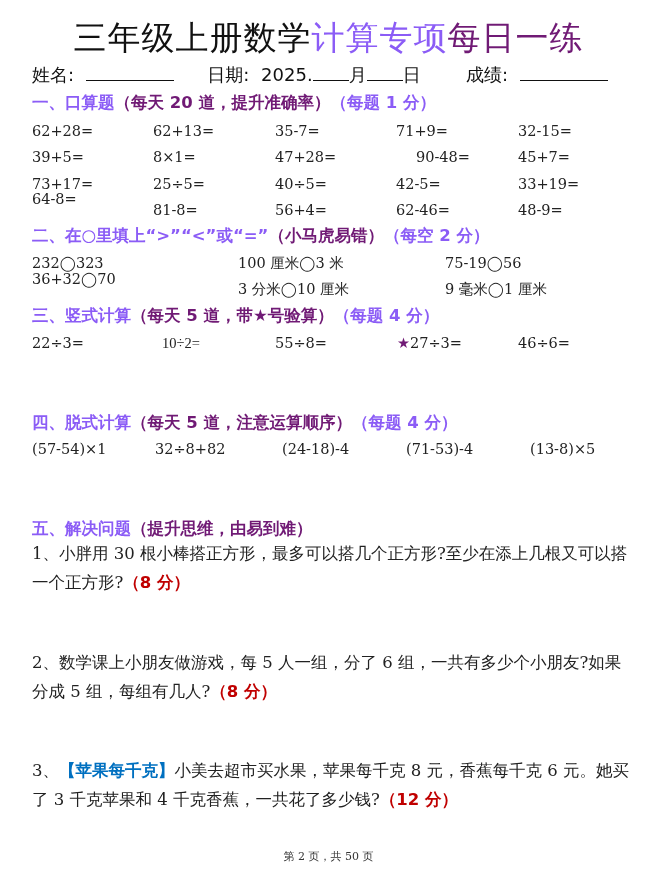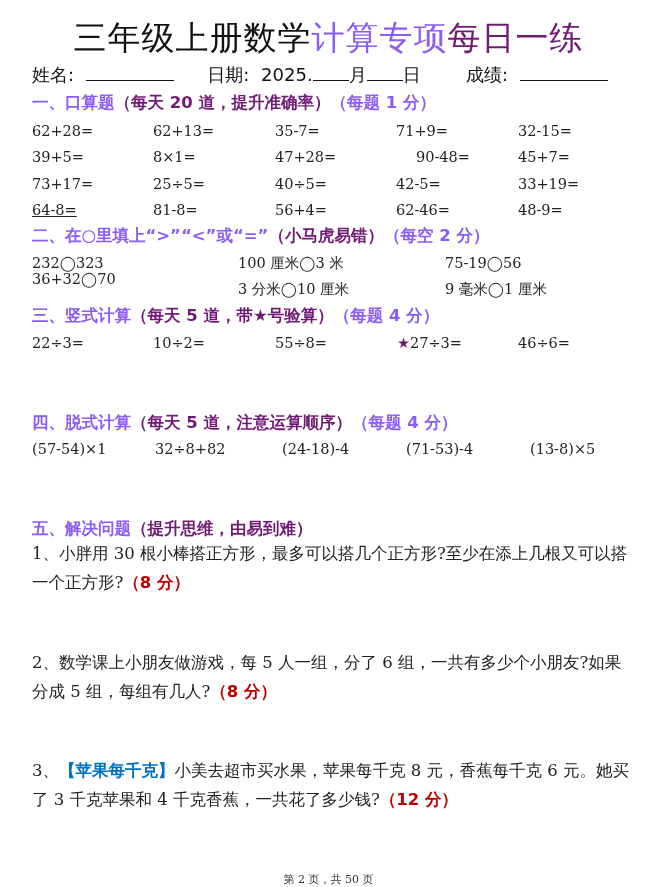--- a/index.html
+++ b/index.html
@@ -77,21 +77,21 @@
       color: #c00000;
       font-weight: bold;
     }
     .problem .tag {
       font-family: "DejaVu Sans", "Liberation Sans", sans-serif;
       color: #0070c0;
       font-weight: bold;
     }
 
     .footer {
-      top: 872px;
+      top: 849px;
       left: 0;
       width: 657px;
       text-align: center;
       font-family: "DejaVu Serif", "Liberation Serif", serif;
       font-size: 11px;
       line-height: 15px;
       color: #333333;
     }
   </style>
 </head>
@@ -129,21 +129,21 @@
   <span class="abs expr" style="top:147px;left:275px;">47+28=</span>
   <span class="abs expr" style="top:147px;left:396px;margin-left:20px;">90-48=</span>
   <span class="abs expr" style="top:147px;left:518px;">45+7=</span>
 
   <span class="abs expr" style="top:174px;left:32px;">73+17=</span>
   <span class="abs expr" style="top:174px;left:153px;">25÷5=</span>
   <span class="abs expr" style="top:174px;left:275px;">40÷5=</span>
   <span class="abs expr" style="top:174px;left:396px;">42-5=</span>
   <span class="abs expr" style="top:174px;left:518px;">33+19=</span>
 
-  <span class="abs expr" style="top:200px;left:32px;text-decoration:underline;">64-8=</span>
+  <span class="abs expr" style="top:189px;left:32px;">64-8=</span>
   <span class="abs expr" style="top:200px;left:153px;">81-8=</span>
   <span class="abs expr" style="top:200px;left:275px;">56+4=</span>
   <span class="abs expr" style="top:200px;left:396px;">62-46=</span>
   <span class="abs expr" style="top:200px;left:518px;">48-9=</span>
 </div>
 
 <div class="abs section-head" style="top:225px;">
   <span class="c-red">二、在○里填上“&gt;”“&lt;”或“=”</span><span class="c-blue sub">（小马虎易错）</span><span class="c-red">（每空 2 分）</span>
 </div>
 
@@ -155,21 +155,21 @@
   <span class="abs expr" style="top:279px;left:238px;">3 分米◯10 厘米</span>
   <span class="abs expr" style="top:279px;left:445px;">9 毫米◯1 厘米</span>
 </div>
 
 <div class="abs section-head" style="top:305px;">
   <span class="c-red">三、竖式计算</span><span class="c-blue sub">（每天 5 道，带★号验算）</span><span class="c-red">（每题 4 分）</span>
 </div>
 
 <div>
   <span class="abs expr" style="top:333px;left:32px;">22÷3=</span>
-  <span class="abs expr" style="top:333px;left:153px;">10÷2=</span>
+  <span class="abs expr" style="top:333px;left:162px;font-family:Liberation Serif, serif;">10÷2=</span>
   <span class="abs expr" style="top:333px;left:275px;">55÷8=</span>
   <span class="abs expr" style="top:333px;left:397px;"><span class="c-blue">★</span><span>27÷3=</span></span>
   <span class="abs expr" style="top:333px;left:518px;">46÷6=</span>
 </div>
 
 <div class="abs section-head" style="top:412px;">
   <span class="c-red">四、脱式计算</span><span class="c-blue sub">（每天 5 道，注意运算顺序）</span><span class="c-red">（每题 4 分）</span>
 </div>
 
 <div>

